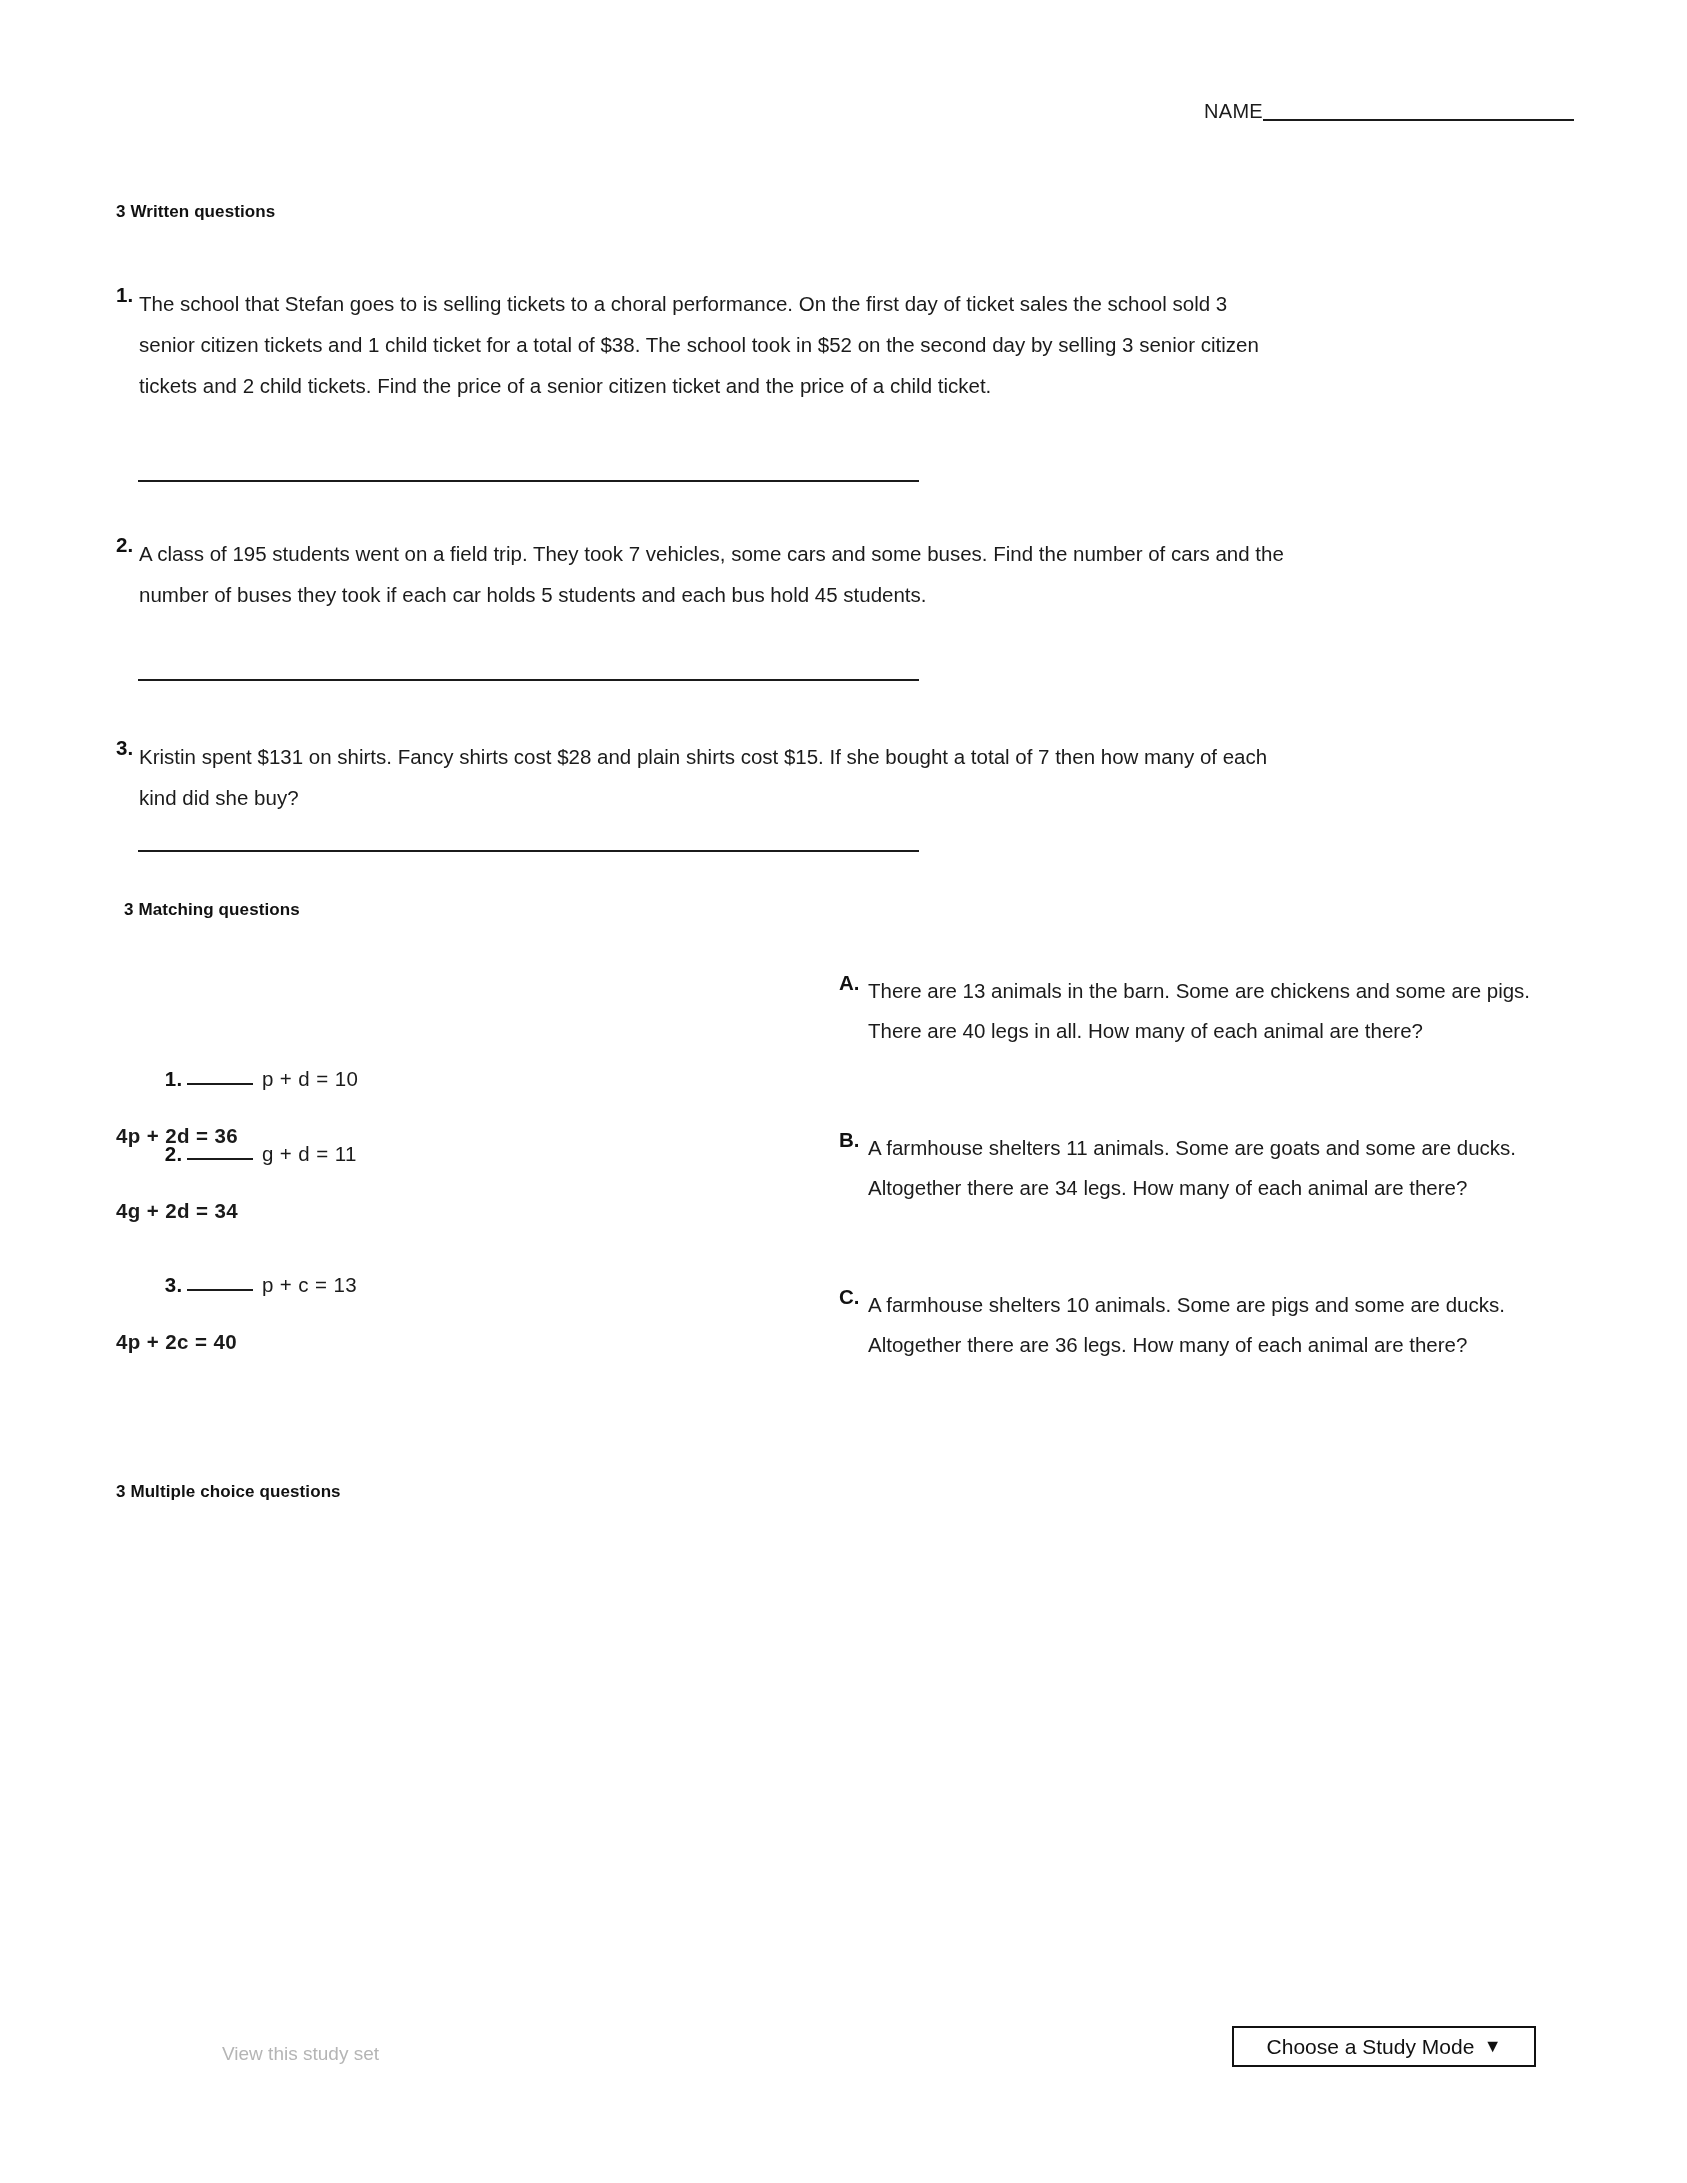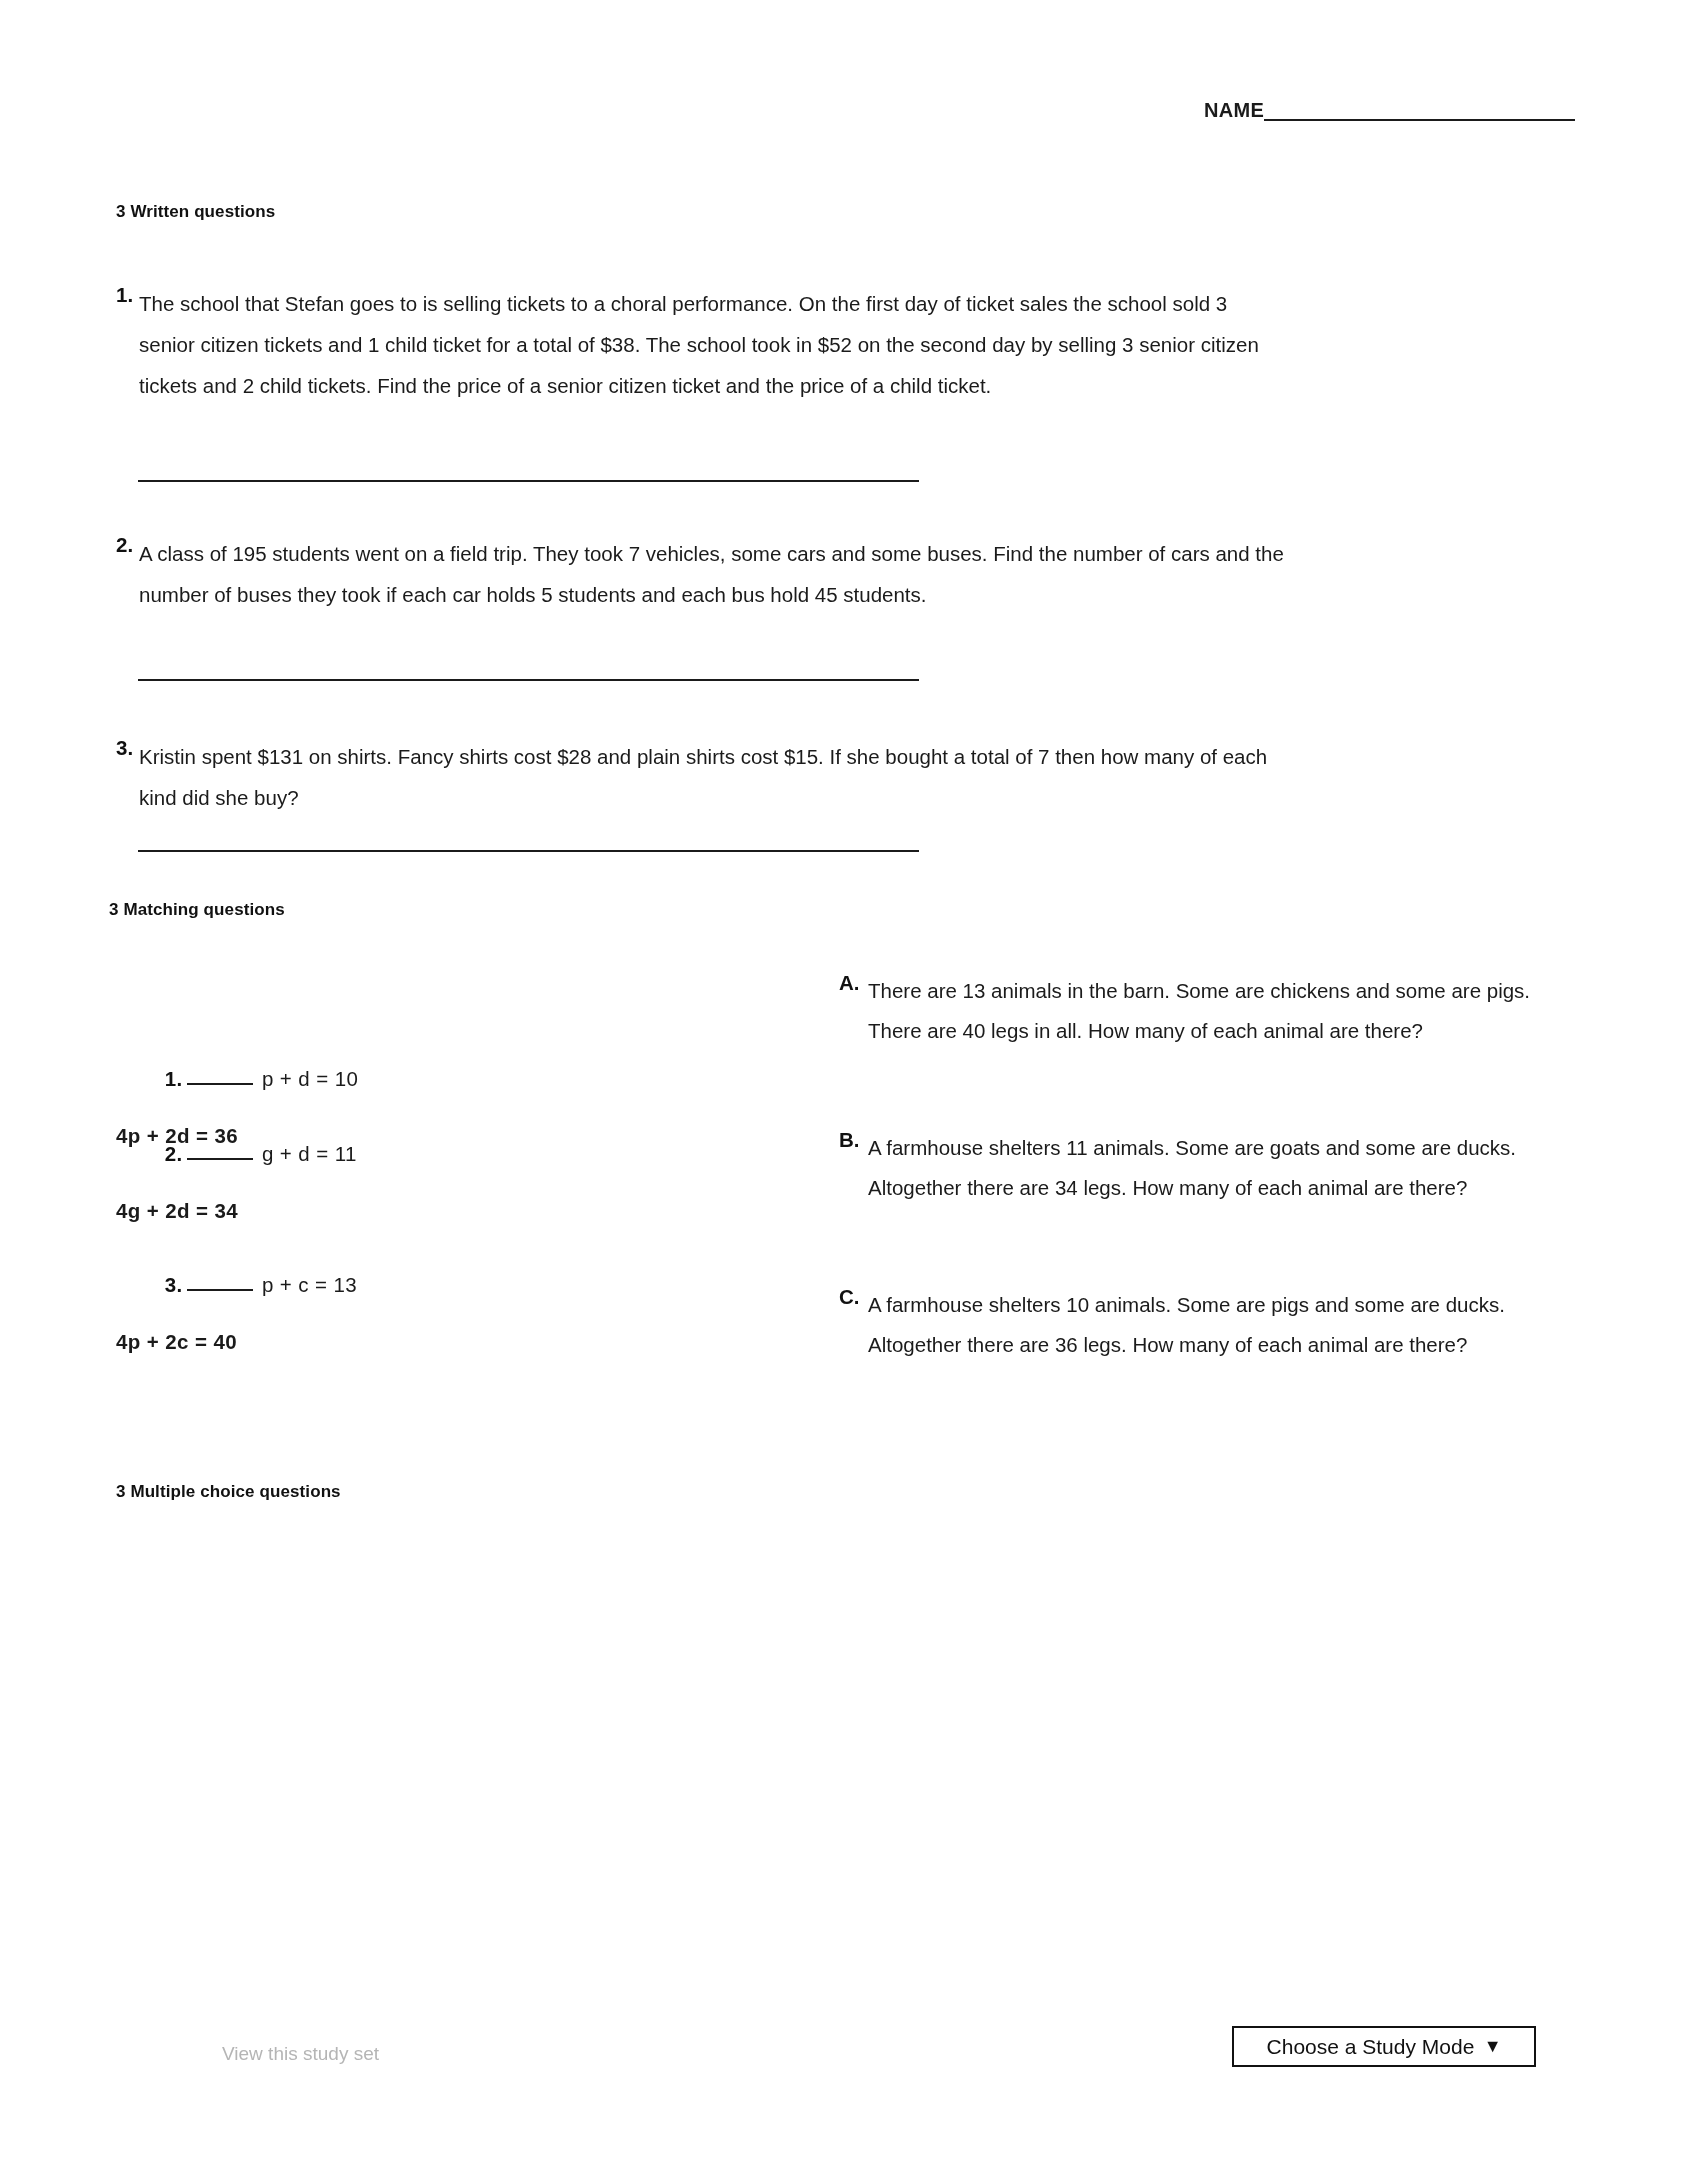--- a/index.html
+++ b/index.html
@@ -22,24 +22,23 @@
     height: 2183px;
     background: #ffffff;
   }
 
   
   .name-row {
     position: absolute;
     left: 1204px;
     top: 99px;
     display: flex;
-    align-items: center;
+    align-items: flex-end;
     font-size: 20px;
     letter-spacing: 0.3px;
-    font-weight: bold;
   }
   .name-label {
     font-size: 20px;
     color: #1b1b1b;
     line-height: 1;
   }
   .name-blank {
     width: 311px;
     border-bottom: 2px solid #1b1b1b;
     height: 20px;
@@ -48,21 +47,21 @@
 
   
   .section-heading {
     position: absolute;
     font-size: 17px;
     font-weight: bold;
     color: #111111;
     letter-spacing: 0.1px;
   }
   #h-written   { left: 116px; top: 202px; }
-  #h-matching  { left: 109px; top: 900px; }
+  #h-matching  { left: 124px; top: 900px; }
   #h-multiple  { left: 116px; top: 1482px; }
 
   
   .written-item {
     position: absolute;
     left: 116px;
     width: 1191px;
   }
   .written-num {
     position: absolute;

